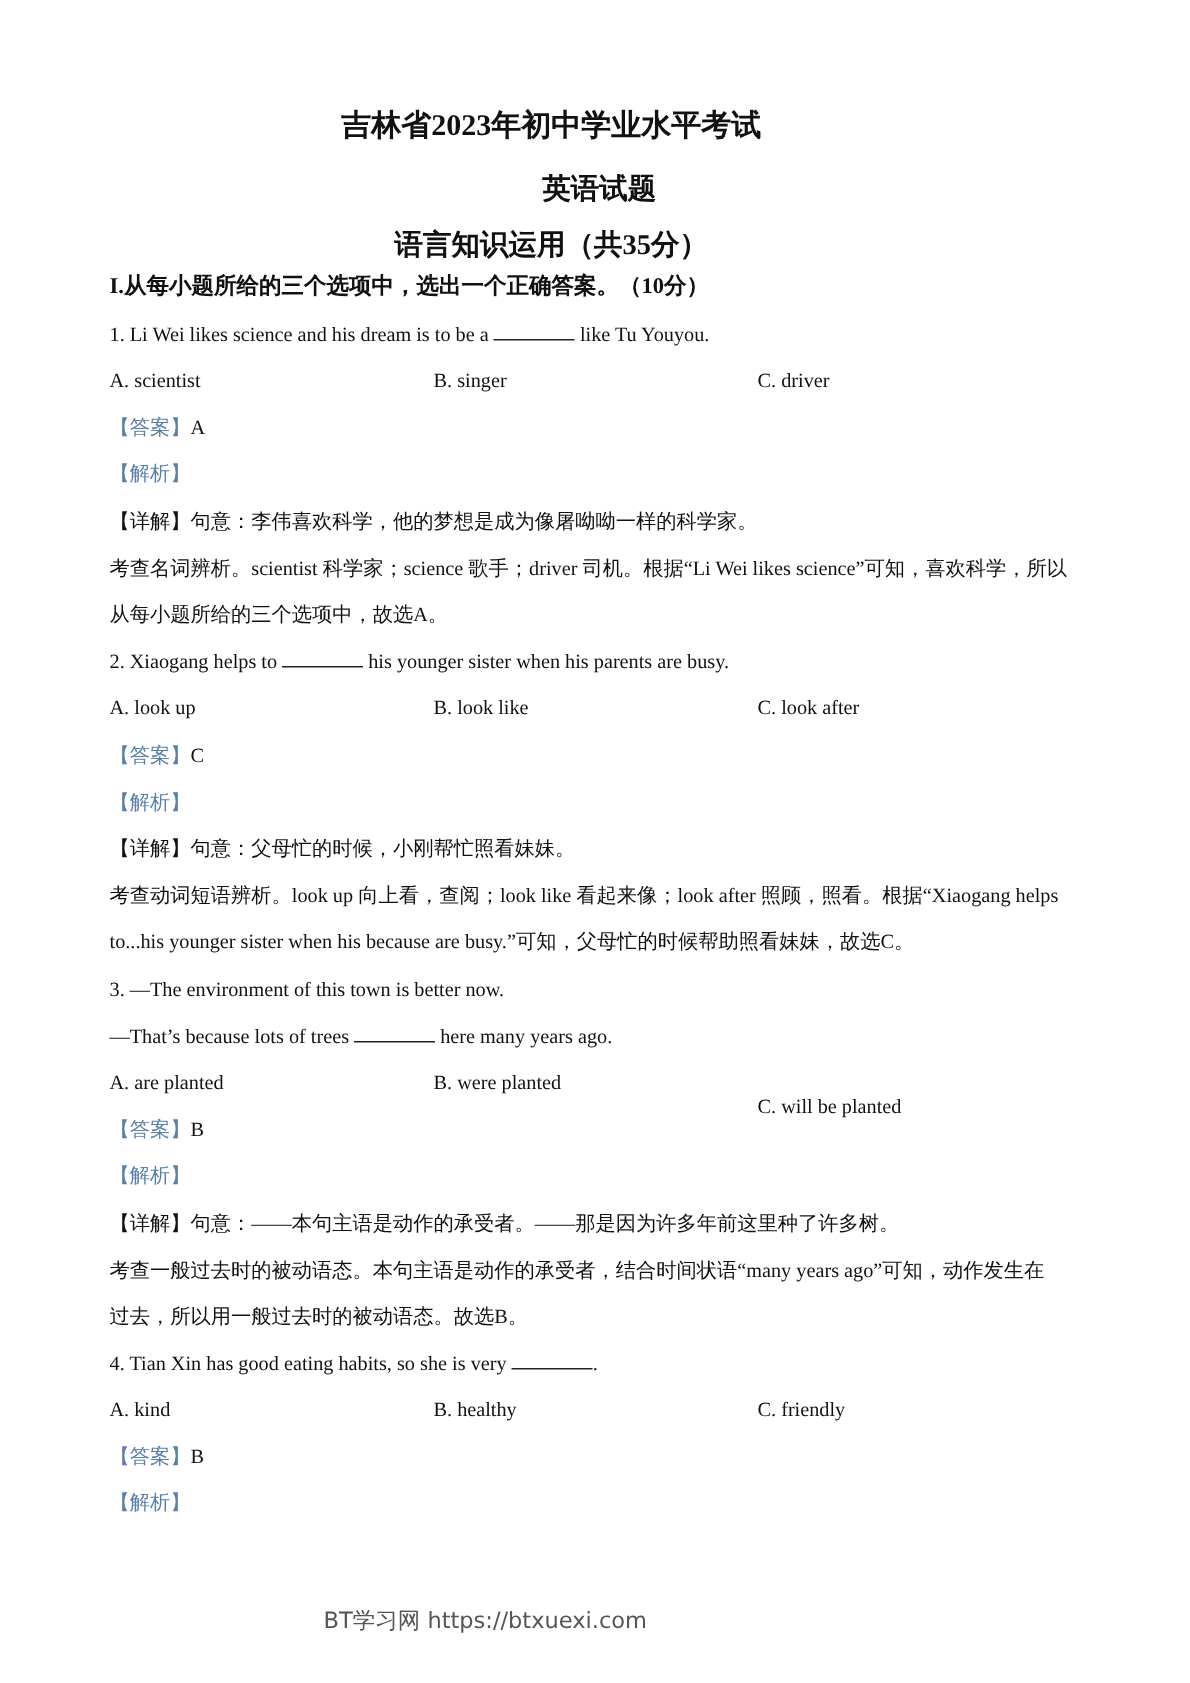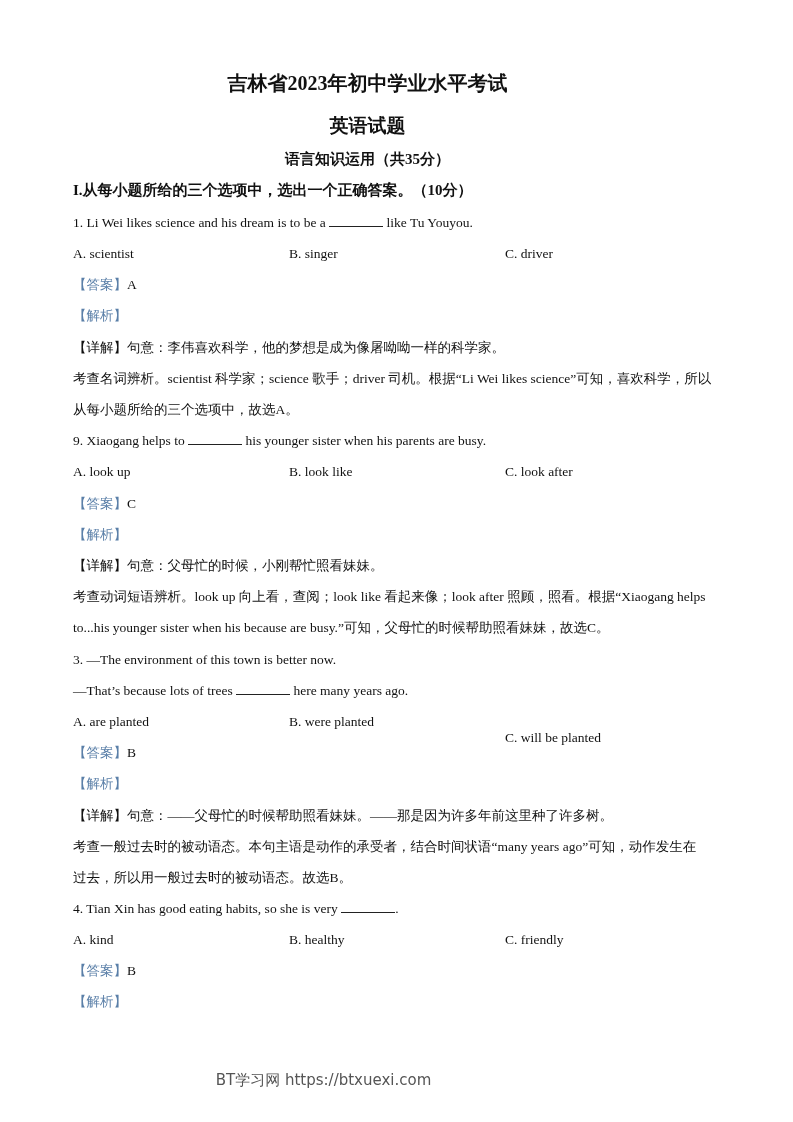--- a/index.html
+++ b/index.html
@@ -1,22 +1,22 @@
 <!DOCTYPE html>
 <html><head>
 <meta charset="utf-8">
 <style>
   html, body { margin:0; padding:0; background:#ffffff; }
   body { width:793px; height:1122px; position:relative; overflow:hidden;
          font-family:"Liberation Serif","DejaVu Serif",serif; color:#111; }
   .abs { position:absolute; white-space:nowrap; }
   .title { left:0; width:735px; text-align:center; font-weight:bold; }
   .t1 { top:70px; font-size:20px; }
-  .t2 { top:113px; font-size:19px; }
-  .t3 { top:150px; font-size:15px;text-align:center; }
+  .t2 { top:113px; font-size:19px;padding-left:32px; }
+  .t3 { top:150px; font-size:19px;text-align:center; }
   .sec { left:73px; top:181px; font-size:15px; font-weight:bold; }
   .line { left:73px; font-size:13.5px; line-height:18px; }
   .optB { left:289px; }
   .optC { left:505px; }
   .lbl { color:#5a7fa8; }
   .blank { display:inline-block; width:54px; border-bottom:1px solid #222; height:10px; vertical-align:baseline; }
   .footer { left:0; width:647px; text-align:center; top:1071px; font-size:15px; color:#555;
             font-family:"DejaVu Sans","Liberation Sans",sans-serif; }
 </style>
 </head>
@@ -39,21 +39,21 @@
     <span class="lbl">【答案】</span><span>A</span>
   </div>
   <div class="abs line lbl" style="top:307px">【解析】</div>
   <div class="abs line" style="top:339px">
     <span>【详解】</span><span>句意：李伟喜欢科学，他的梦想是成为像屠呦呦一样的科学家。</span>
   </div>
   <div class="abs line" style="top:370px">考查名词辨析。scientist 科学家；science 歌手；driver 司机。根据“Li Wei likes science”可知，喜欢科学，所以</div>
   <div class="abs line" style="top:401px">从每小题所给的三个选项中，故选A。</div>
 
   <div class="abs line" style="top:432px">
-    <span>9. Xiaogang helps to </span><span class="blank"></span><span> his younger sister when his parents are busy.</span>
+    <span>2. Xiaogang helps to </span><span class="blank"></span><span> his younger sister when his parents are busy.</span>
   </div>
   <div class="abs line" style="top:463px">A. look up</div>
   <div class="abs line optB" style="top:463px">B. look like</div>
   <div class="abs line optC" style="top:463px">C. look after</div>
   <div class="abs line" style="top:495px">
     <span class="lbl">【答案】</span><span>C</span>
   </div>
   <div class="abs line lbl" style="top:526px">【解析】</div>
   <div class="abs line" style="top:557px">
     <span>【详解】</span><span>句意：父母忙的时候，小刚帮忙照看妹妹。</span>
@@ -66,21 +66,21 @@
     <span>—That’s because lots of trees </span><span class="blank"></span><span> here many years ago.</span>
   </div>
   <div class="abs line" style="top:713px">A. are planted</div>
   <div class="abs line optB" style="top:713px">B. were planted</div>
   <div class="abs line optC" style="top:729px">C. will be planted</div>
   <div class="abs line" style="top:744px">
     <span class="lbl">【答案】</span><span>B</span>
   </div>
   <div class="abs line lbl" style="top:775px">【解析】</div>
   <div class="abs line" style="top:807px">
-    <span>【详解】</span><span>句意：——父母忙的时候帮助照看妹妹。——那是因为许多年前这里种了许多树。</span>
+    <span>【详解】</span><span>句意：——本句主语是动作的承受者。——那是因为许多年前这里种了许多树。</span>
   </div>
   <div class="abs line" style="top:838px">考查一般过去时的被动语态。本句主语是动作的承受者，结合时间状语“many years ago”可知，动作发生在</div>
   <div class="abs line" style="top:869px">过去，所以用一般过去时的被动语态。故选B。</div>
 
   <div class="abs line" style="top:900px">
     <span>4. Tian Xin has good eating habits, so she is very </span><span class="blank"></span><span>.</span>
   </div>
   <div class="abs line" style="top:931px">A. kind</div>
   <div class="abs line optB" style="top:931px">B. healthy</div>
   <div class="abs line optC" style="top:931px">C. friendly</div>

